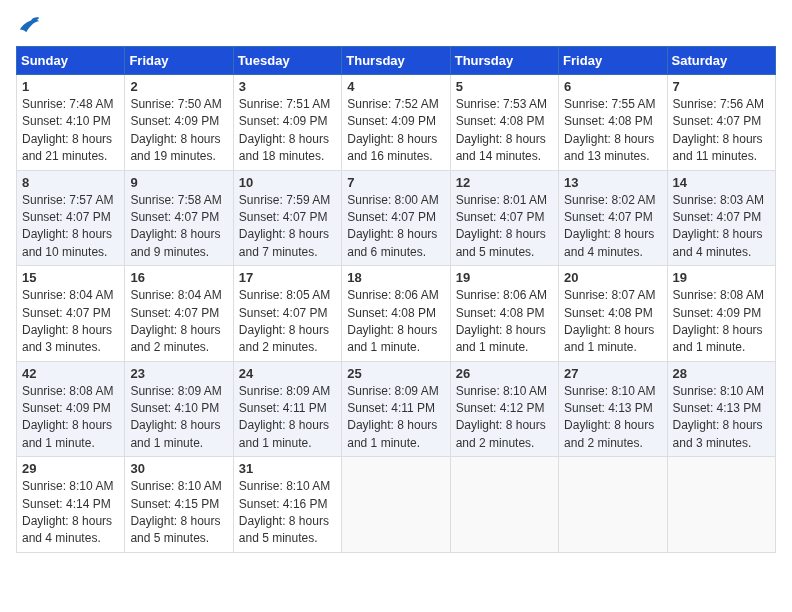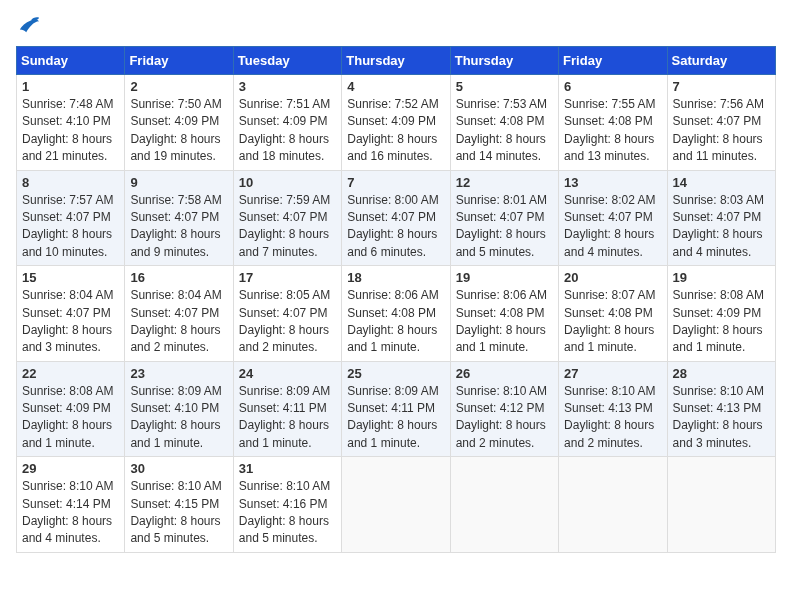--- a/index.html
+++ b/index.html
@@ -208,21 +208,21 @@
           <span class="day-num">20</span>
           <div class="day-info">Sunrise: 8:07 AM<br>Sunset: 4:08 PM<br>Daylight: 8 hours and 1 minute.</div>
         </td>
         <td>
           <span class="day-num">19</span>
           <div class="day-info">Sunrise: 8:08 AM<br>Sunset: 4:09 PM<br>Daylight: 8 hours and 1 minute.</div>
         </td>
       </tr>
       <tr>
         <td>
-          <span class="day-num">22</span>
+          <span class="day-num">42</span>
           <div class="day-info">Sunrise: 8:08 AM<br>Sunset: 4:09 PM<br>Daylight: 8 hours and 1 minute.</div>
         </td>
         <td>
           <span class="day-num">23</span>
           <div class="day-info">Sunrise: 8:09 AM<br>Sunset: 4:10 PM<br>Daylight: 8 hours and 1 minute.</div>
         </td>
         <td>
           <span class="day-num">24</span>
           <div class="day-info">Sunrise: 8:09 AM<br>Sunset: 4:11 PM<br>Daylight: 8 hours and 1 minute.</div>
         </td>

